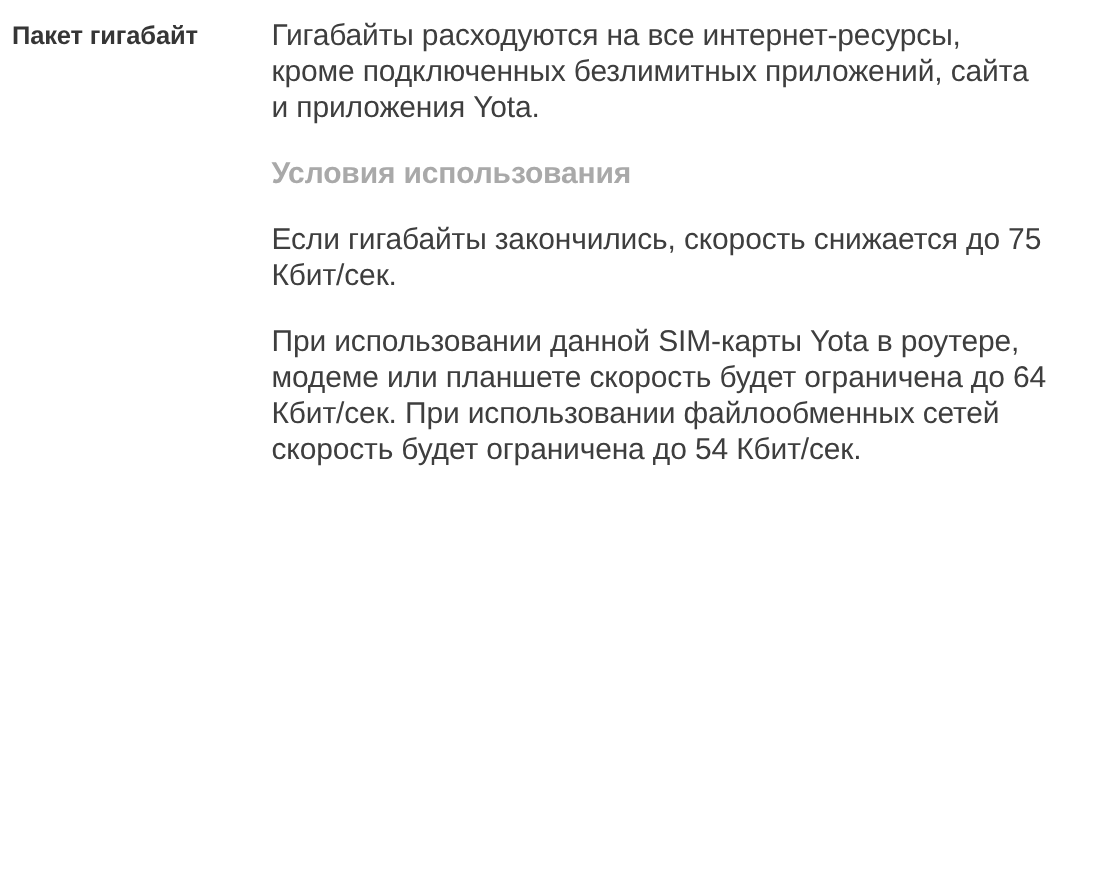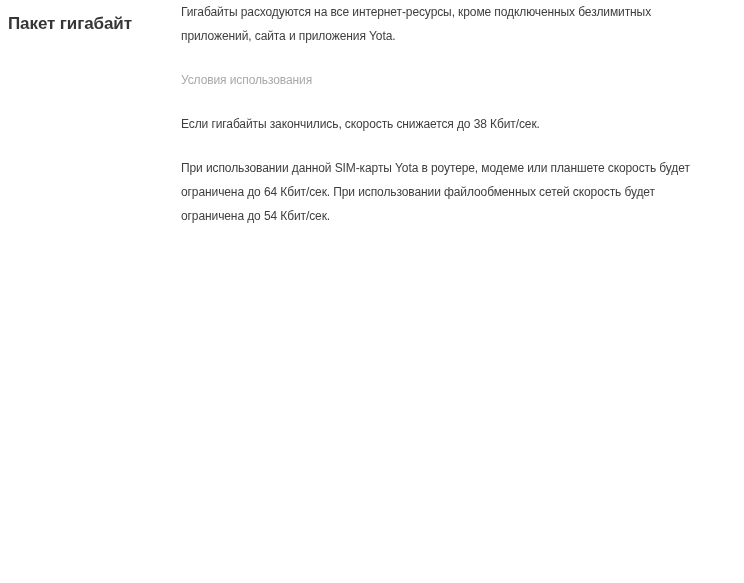--- a/index.html
+++ b/index.html
@@ -28,38 +28,39 @@
     margin: 0;
     font-size: 17px;
     font-weight: 700;
     line-height: 24px;
     color: #363636;
     letter-spacing: -0.1px;
   }
   .content-col {
     box-sizing: border-box;
     width: 520px;
-    padding-top: 0;
-    font-size: 12px;
+    padding-top: 12px;
+    font-size: 20px;
     line-height: 24px;
     letter-spacing: -0.1px;
   }
   .content-col p {
     margin: 0 0 20px 0;
   }
   .subheading {
     color: #a9a9a9;
+    font-weight: bold;
   }
 </style>
 </head>
 <body>
 
 <div class="page">
   <div class="label-col">
     <h3 class="row-label">Пакет гигабайт</h3>
   </div>
   <div class="content-col">
     <p>Гигабайты расходуются на все интернет-ресурсы, кроме подключенных безлимитных приложений, сайта и приложения Yota.</p>
     <p class="subheading">Условия использования</p>
-    <p>Если гигабайты закончились, скорость снижается до 38 Кбит/сек.</p>
+    <p>Если гигабайты закончились, скорость снижается до 75 Кбит/сек.</p>
     <p>При использовании данной SIM-карты Yota в роутере, модеме или планшете скорость будет ограничена до 64 Кбит/сек. При использовании файлообменных сетей скорость будет ограничена до 54 Кбит/сек.</p>
   </div>
 </div>
 
 </body></html>

